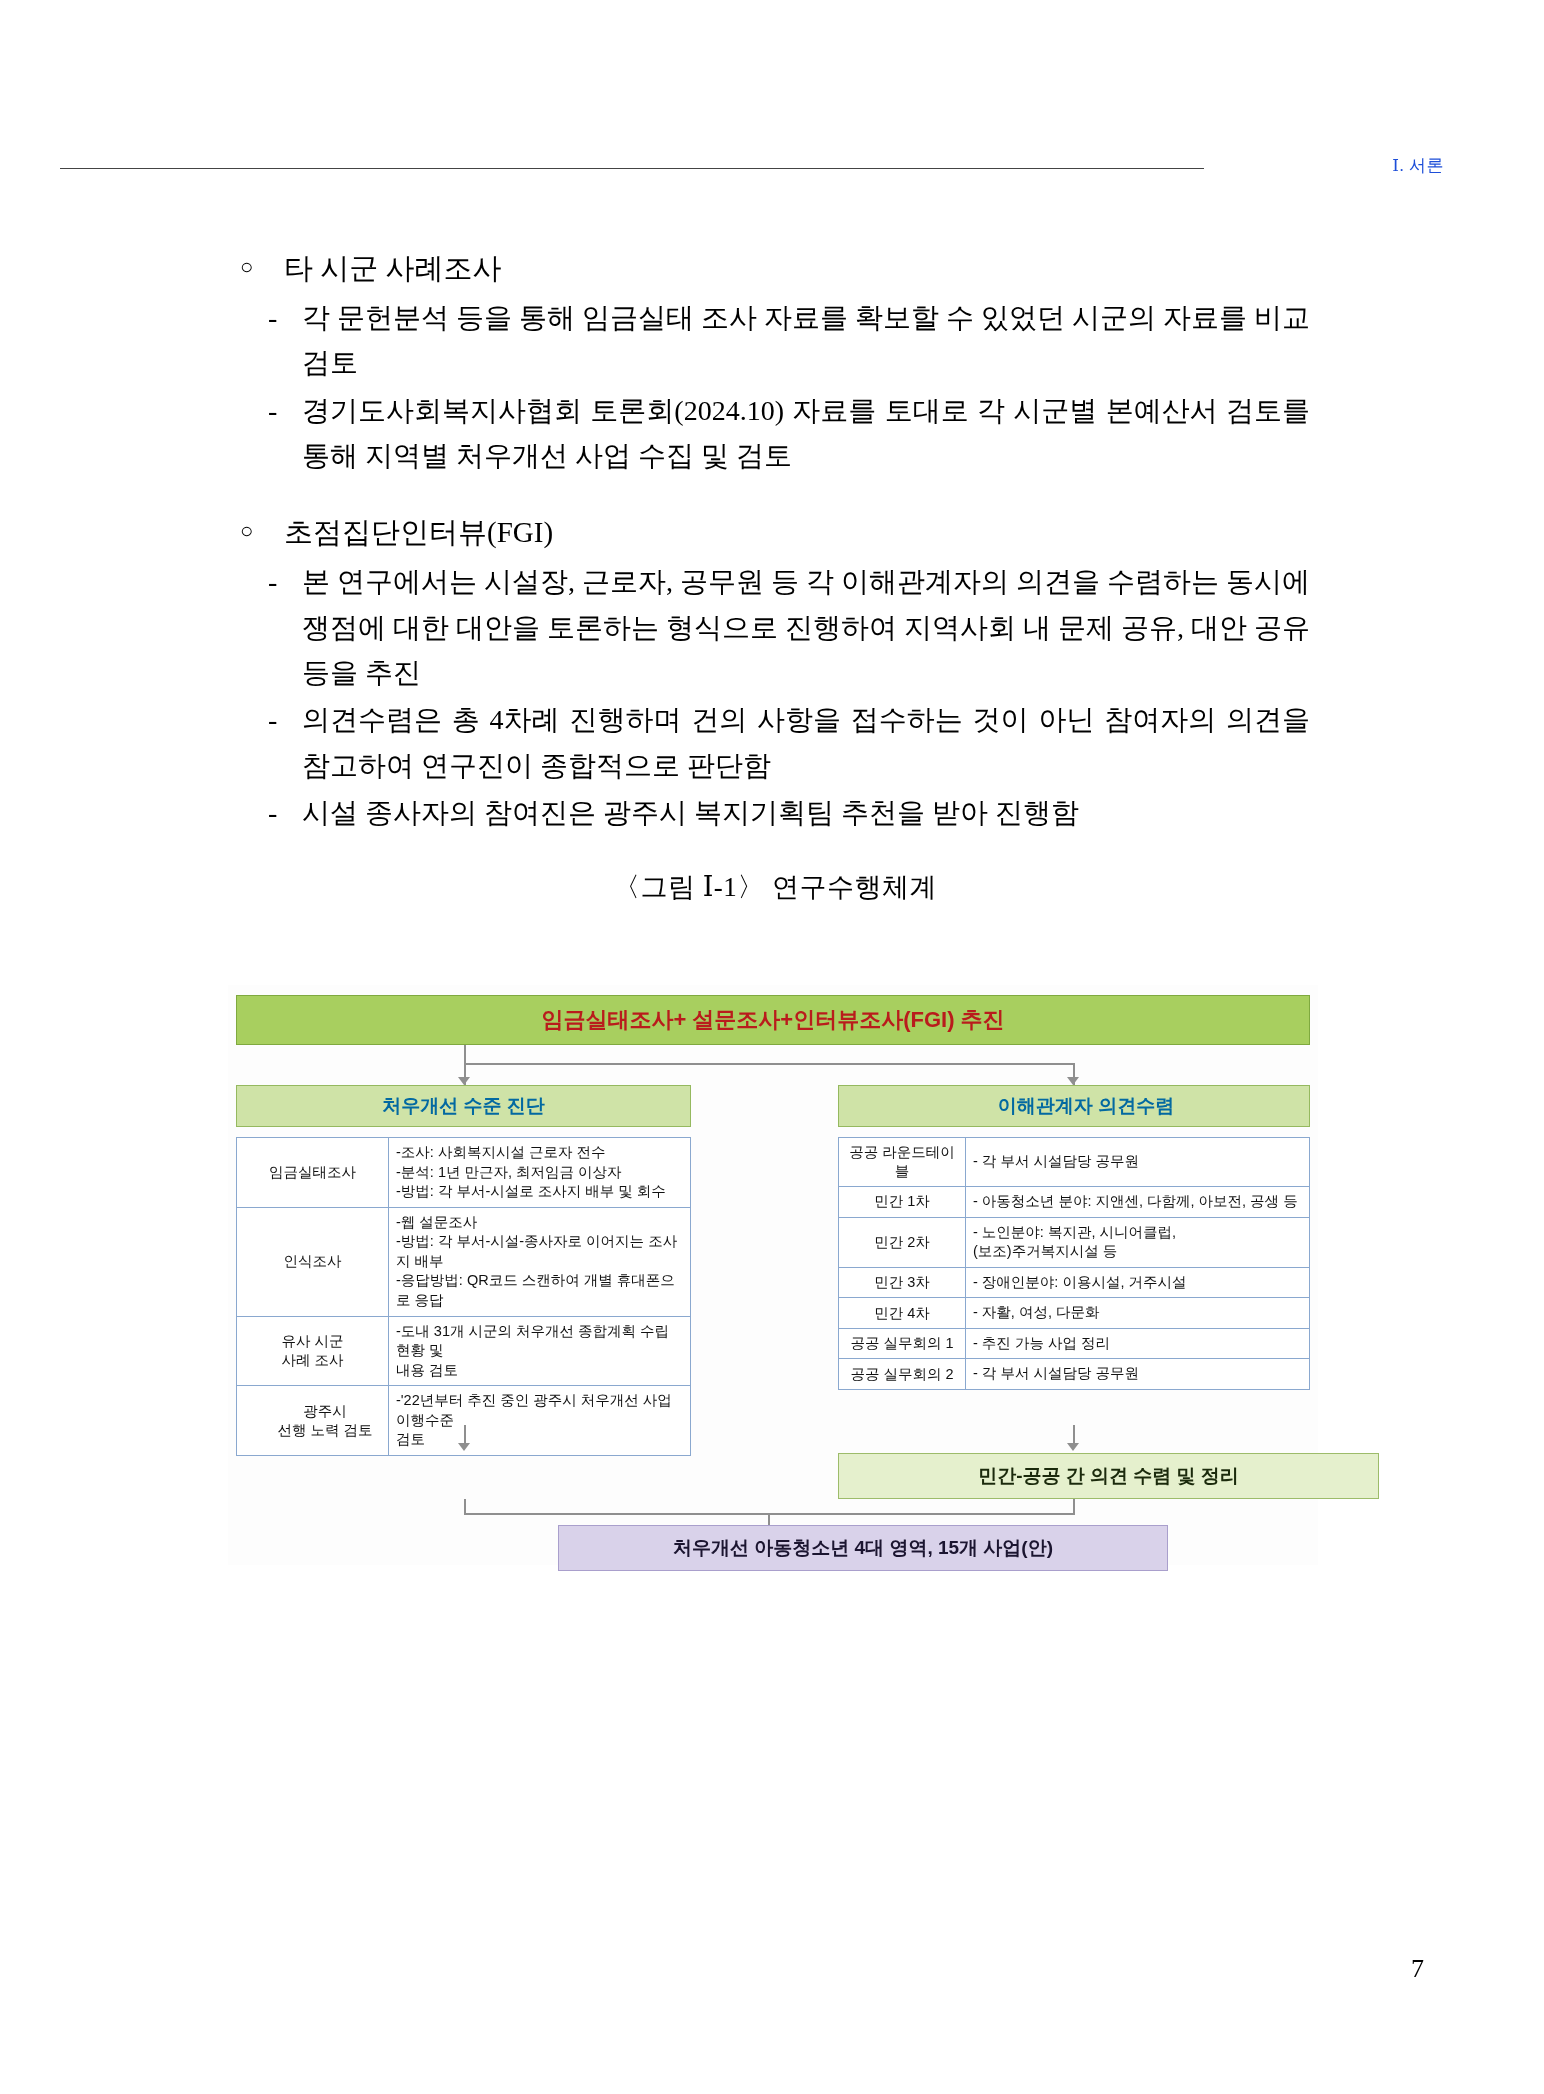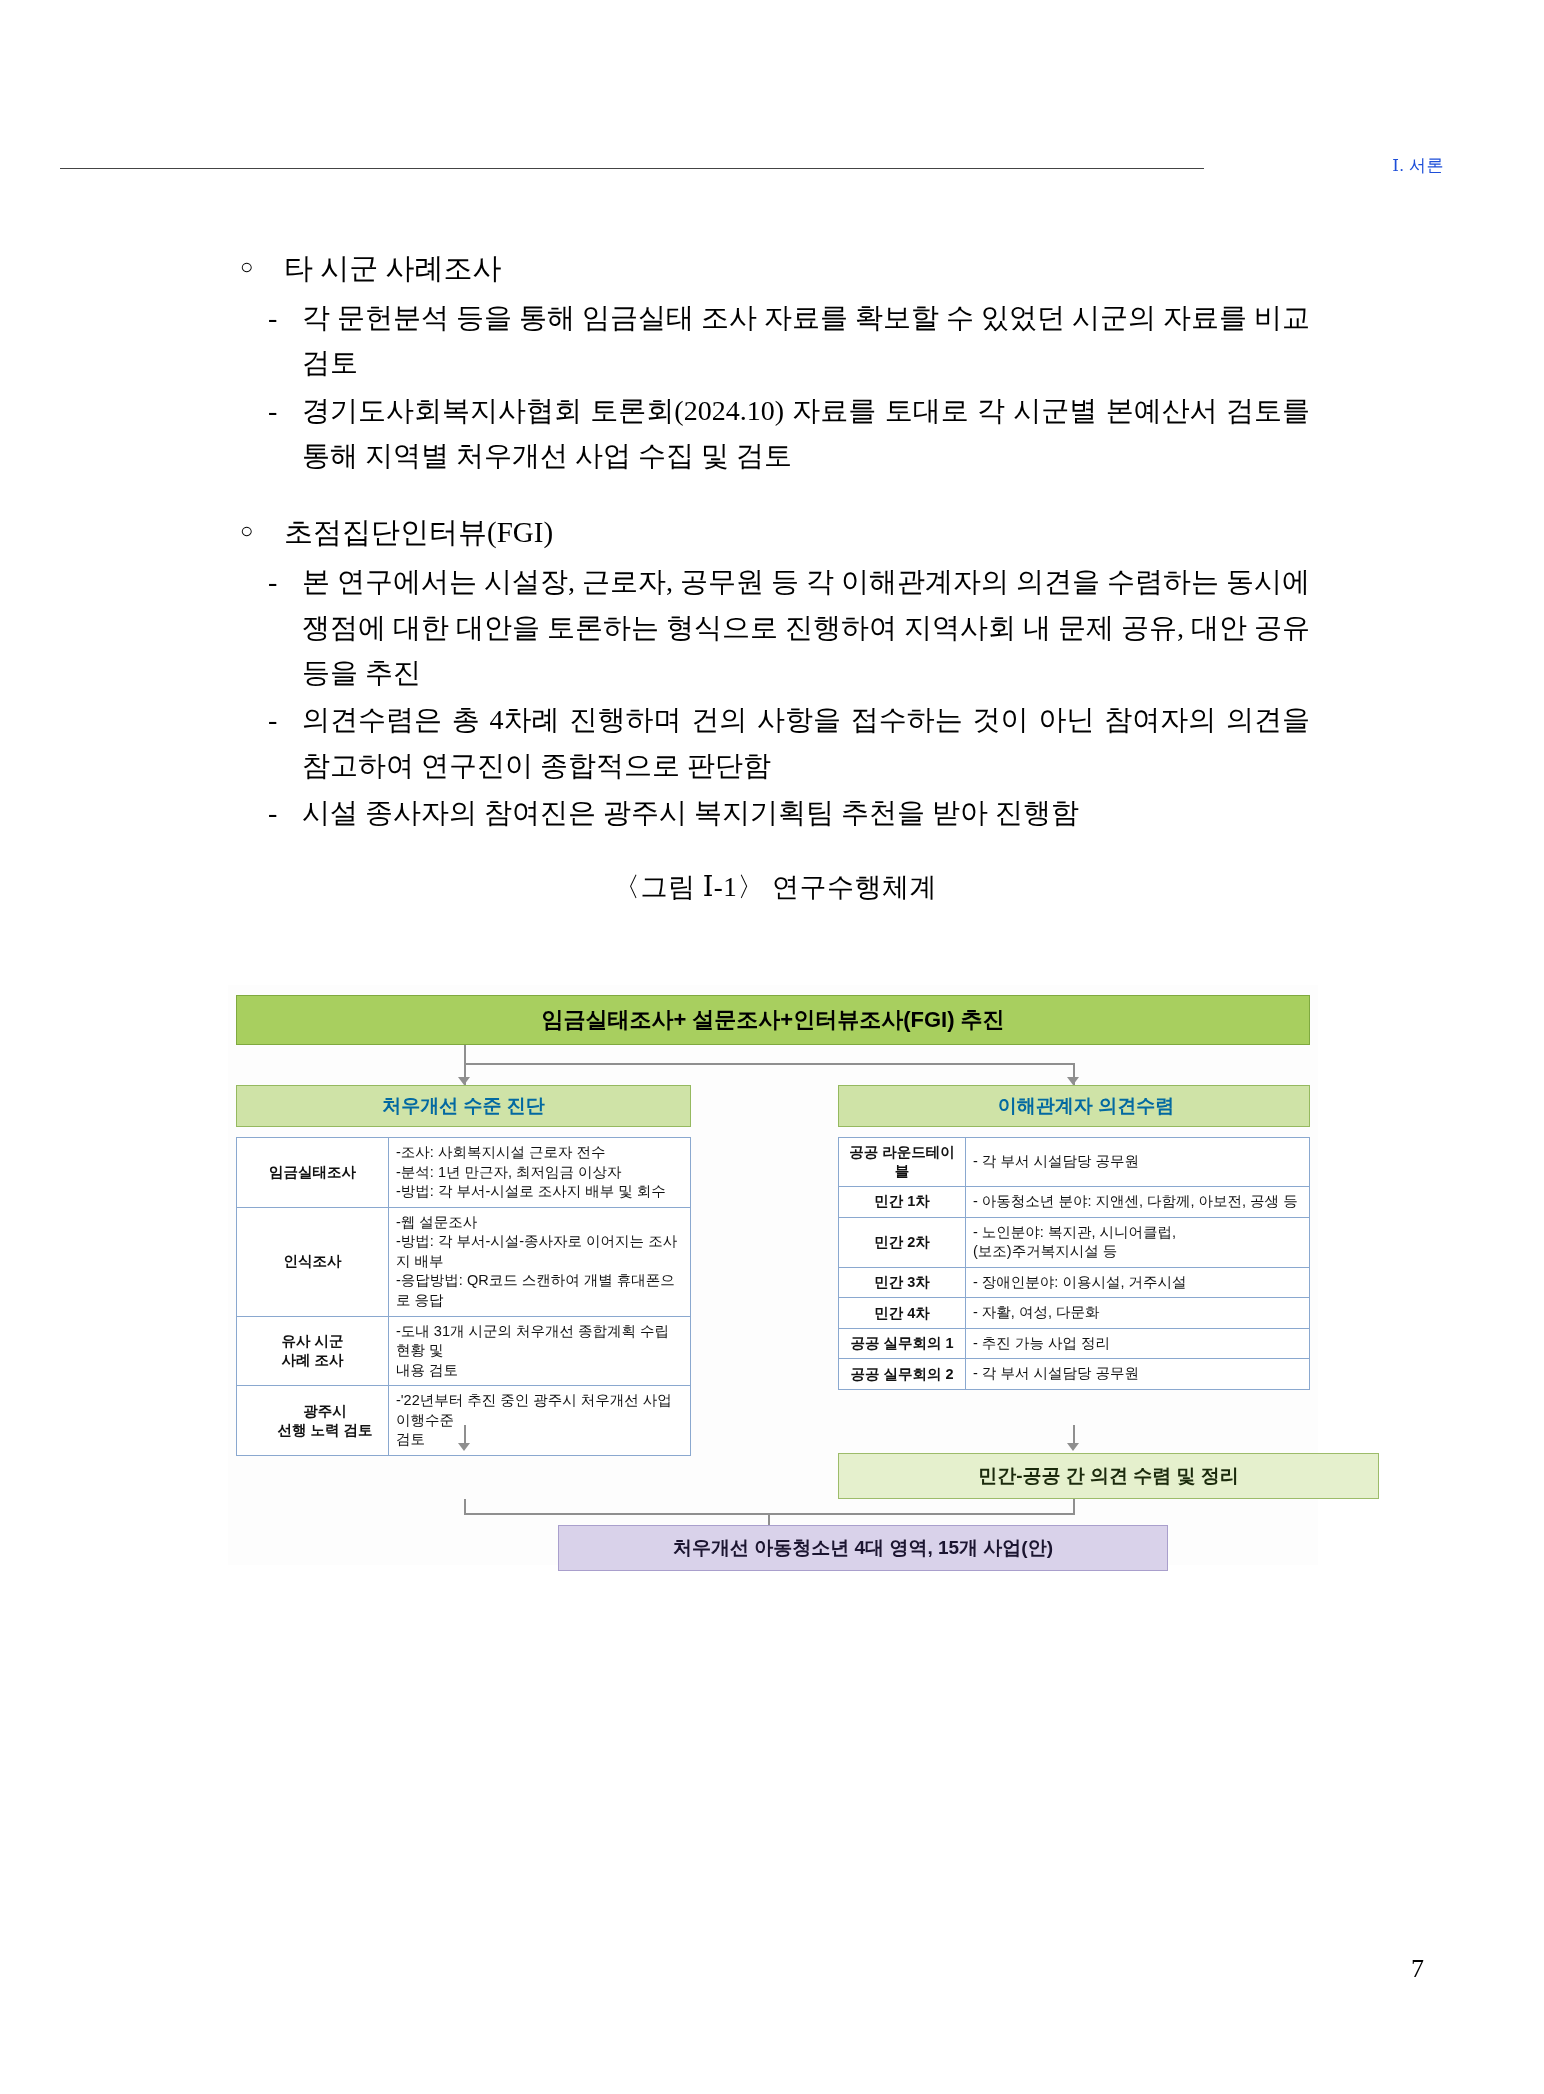--- a/index.html
+++ b/index.html
@@ -118,21 +118,21 @@
   }
 
   .top-banner {
     left: 8px;
     top: 10px;
     width: 1074px;
     height: 50px;
     background: #a8cf5f;
     border: 1px solid #7fa93f;
     font-size: 22px;
-    color: #000000;
+    color: #b91c1c;
   }
 
   .hdr {
     height: 42px;
     background: #cfe3a7;
     border: 1px solid #95b95f;
     font-size: 19px;
     color: #0369a1;
   }
   .hdr-left { left: 8px; top: 100px; width: 455px; }
@@ -145,21 +145,21 @@
     background: #ffffff;
   }
   table.grid td {
     border: 1px solid #8aa8cf;
     padding: 5px 7px;
     vertical-align: middle;
     color: #111;
   }
   table.grid td.key {
     text-align: center;
-    font-weight: bold;
+    font-weight: normal;
     width: 112px;
     font-size: 14.5px;
   }
   table.grid td.val {
     text-align: left;
     line-height: 1.35;
   }
   .left-table { left: 8px; top: 152px; width: 455px; }
   .right-table { left: 610px; top: 152px; width: 472px; }
   .right-table td.key { width: 118px; }

